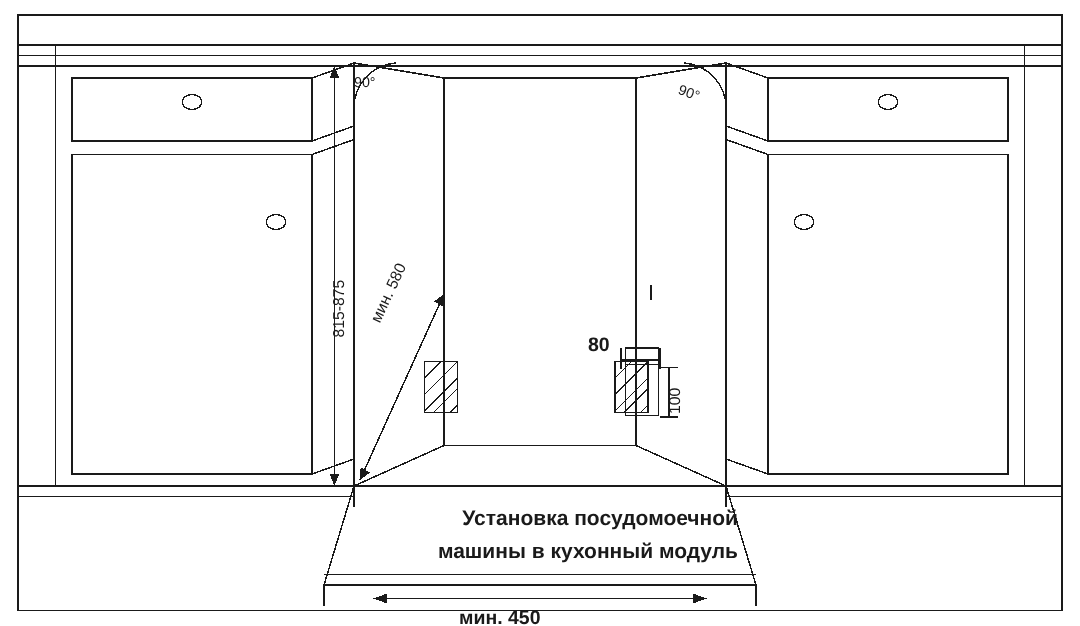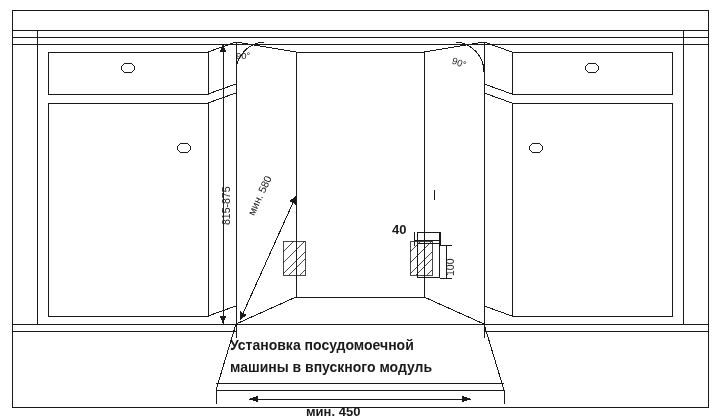--- a/index.html
+++ b/index.html
@@ -33,21 +33,21 @@
     font-size: 10.5px;
   }
   .dim-rot-v {
     transform: rotate(-90deg);
     transform-origin: left top;
   }
   .caption {
     font-size: 14px;
     font-weight: bold;
     line-height: 22px;
-    text-align: left;
+    text-align: right;
   }
   .bottomdim {
     font-size: 13px;
     font-weight: bold;
     margin-top: 14px;
   }
   .angle {
     font-size: 9.5px;
   }
   .big80 {
@@ -178,27 +178,27 @@
       <line x1="236" y1="324" x2="236" y2="338"></line>
       <line x1="484" y1="324" x2="484" y2="338"></line>
     </g>
   </svg>
 
 
   <div class="lbl dim dim-rot-v" style="left:220px; top:225px;">815-875</div>
 
   <div class="lbl dim" style="left:245px; top:212px; transform:rotate(-65deg); transform-origin:left top;">мин. 580</div>
 
-  <div class="lbl big80" style="left:392px; top:222px;">40</div>
+  <div class="lbl big80" style="left:392px; top:222px;">80</div>
 
   <div class="lbl dim dim-rot-v" style="left:444px; top:276px;">100</div>
 
   <div class="lbl angle" style="left:236px; top:50px;">90°</div>
 
   <div class="lbl angle" style="left:452px; top:57px; transform:rotate(20deg);">90°</div>
 
   <div class="lbl caption" style="left:230px; top:334px; width:262px;">Установка посудомоечной</div>
 
-  <div class="lbl caption" style="left:230px; top:356px; width:262px;">машины в впускного модуль</div>
+  <div class="lbl caption" style="left:230px; top:356px; width:262px;">машины в кухонный модуль</div>
 
   <div class="lbl bottomdim" style="left:306px; top:390px;">мин. 450</div>
 
 </div>
 
 </body></html>

